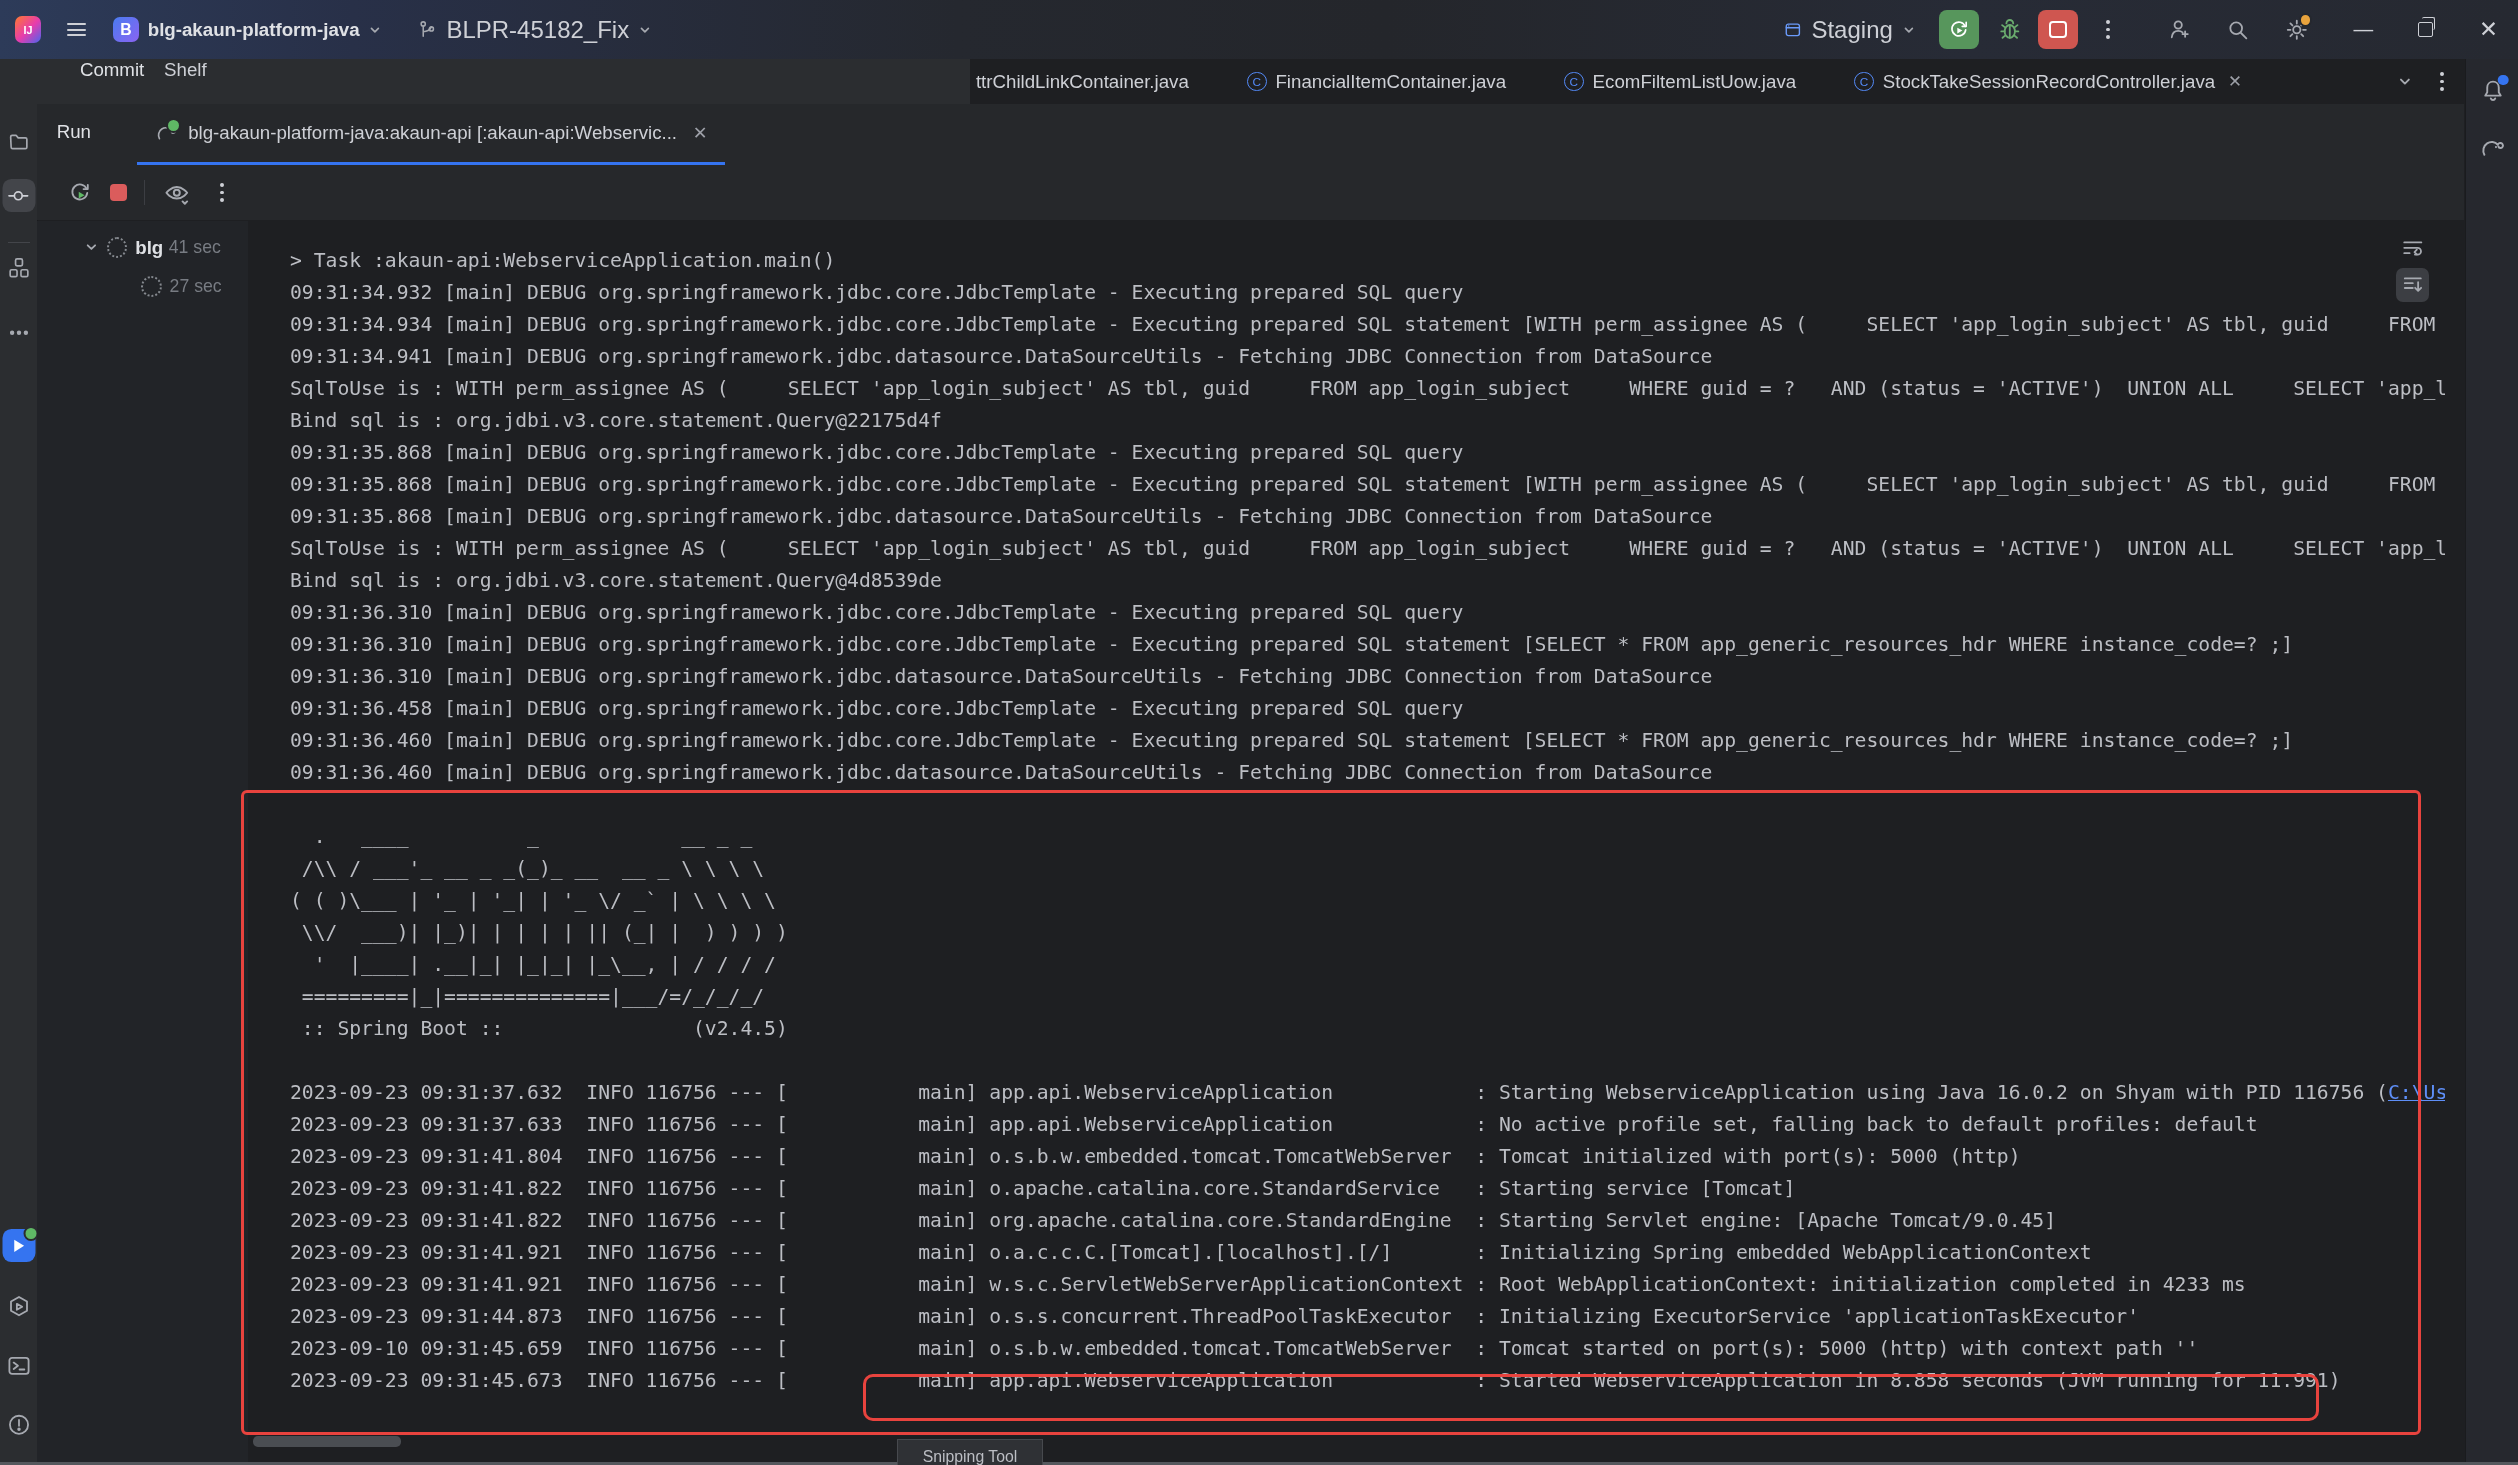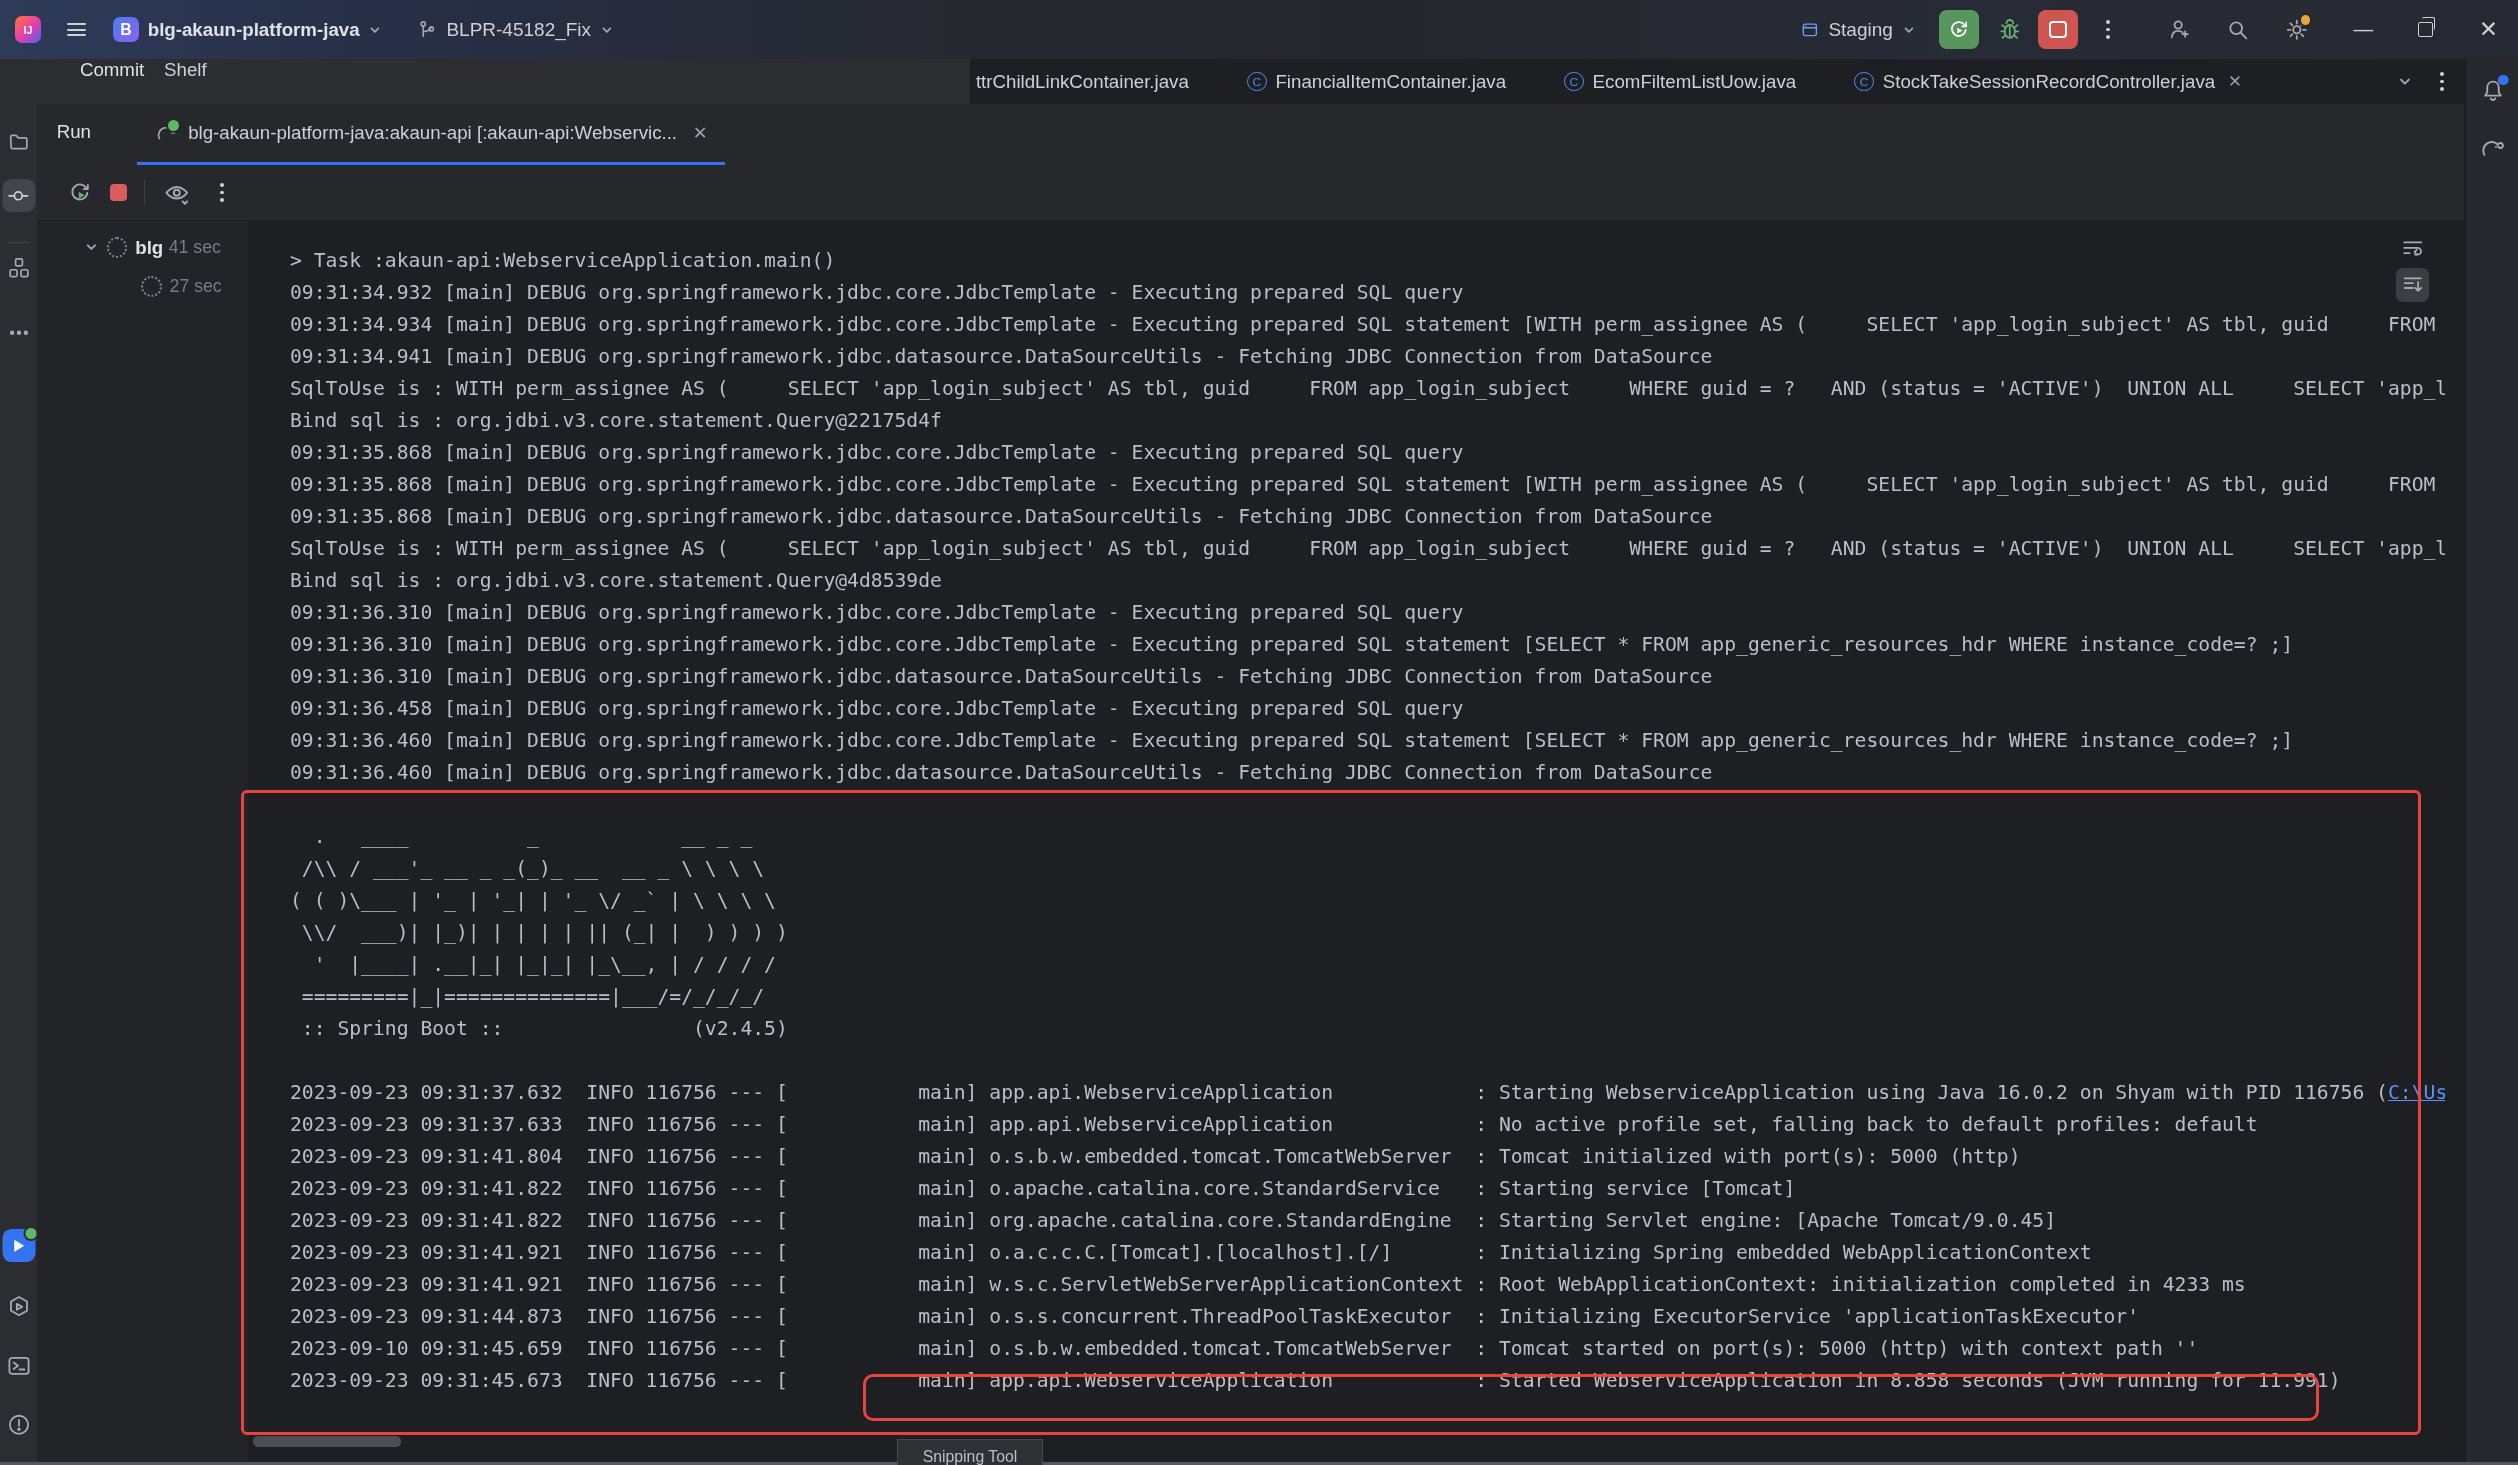--- a/index.html
+++ b/index.html
@@ -17,21 +17,21 @@
     background:linear-gradient(135deg,#fe7a2e 0%,#e83cac 52%,#4a64f0 100%);
     display:flex;align-items:center;justify-content:center;
     color:#fff;font-size:10.8px;font-weight:bold;}
   .hamburger{margin-left:25.6px;width:18.7px;display:flex;flex-direction:column;gap:3.9px;cursor:default;}
   .hamburger div{height:2px;background:#ced0d6;border-radius:1px;}
   .widget{display:flex;align-items:center;gap:8.9px;padding:5.9px 9.9px;border-radius:7.9px;}
   .proj-badge{width:25.6px;height:25.6px;border-radius:6.9px;
     background:linear-gradient(135deg,#4a7cf0,#8a63f2);color:#fff;font-weight:bold;
     font-size:15.8px;display:flex;align-items:center;justify-content:center;}
   .proj-name{color:#dfe1e5;font-size:18.7px;font-weight:bold;}
-  .branch-name,.cfg-name{color:#ced0d6;font-size:19px;}
+  .branch-name,.cfg-name{color:#ced0d6;font-size:24px;}
   .tb-spacer{flex:1;}
   .tb-btn{display:flex;align-items:center;justify-content:center;border-radius:7.9px;}
   .green-btn{width:40px;height:39px;background:#57965c;margin-left:13.8px;}
   .red-btn{width:40px;height:39px;background:#cf5650;margin-left:15.8px;}
   .red-btn .inner-sq{width:13.8px;height:13.8px;border:2.4px solid #fff;border-radius:3.9px;}
   .kebab{display:flex;flex-direction:column;gap:3.4px;margin-left:21.7px;padding:5.9px;}
   .kebab i{width:3.9px;height:3.9px;border-radius:50%;background:#ced0d6;}
   .tb-icon{margin-left:33px;position:relative;}
   .gear-dot{position:absolute;right:-3px;top:-3.9px;width:9.9px;height:9.9px;border-radius:50%;
     background:#e8a33d;border:2px solid #25282f;}

